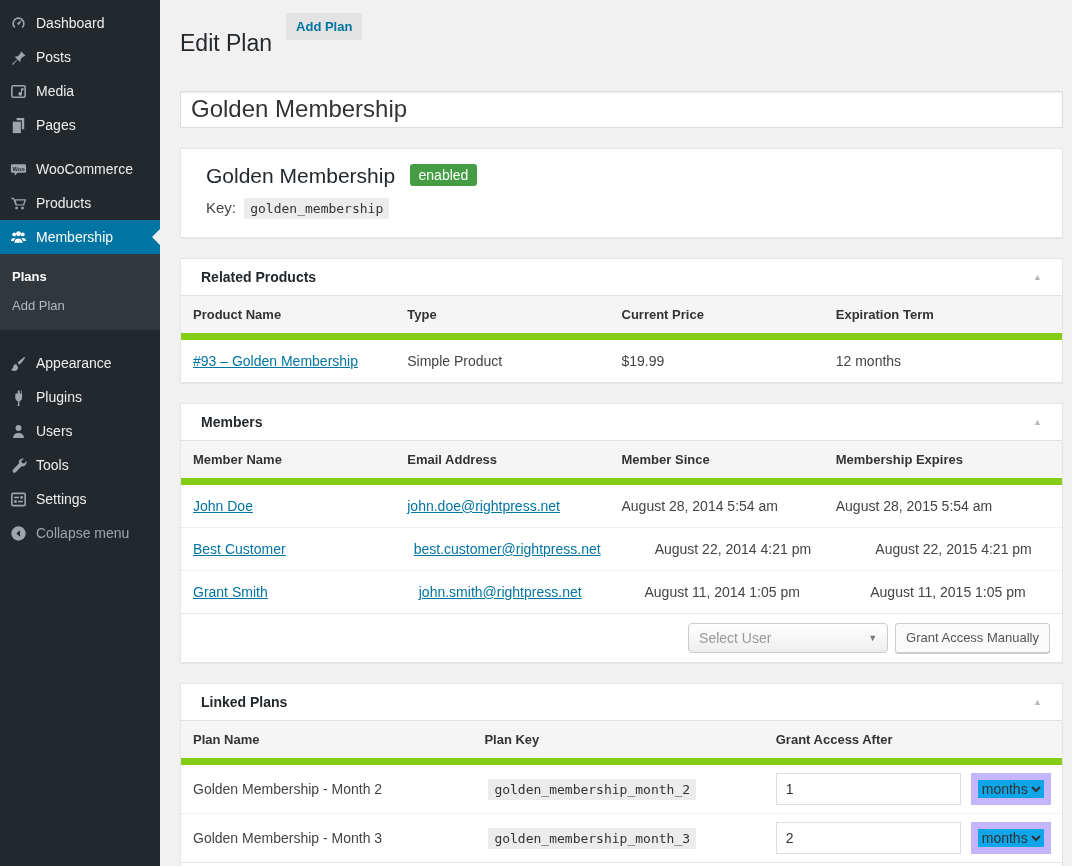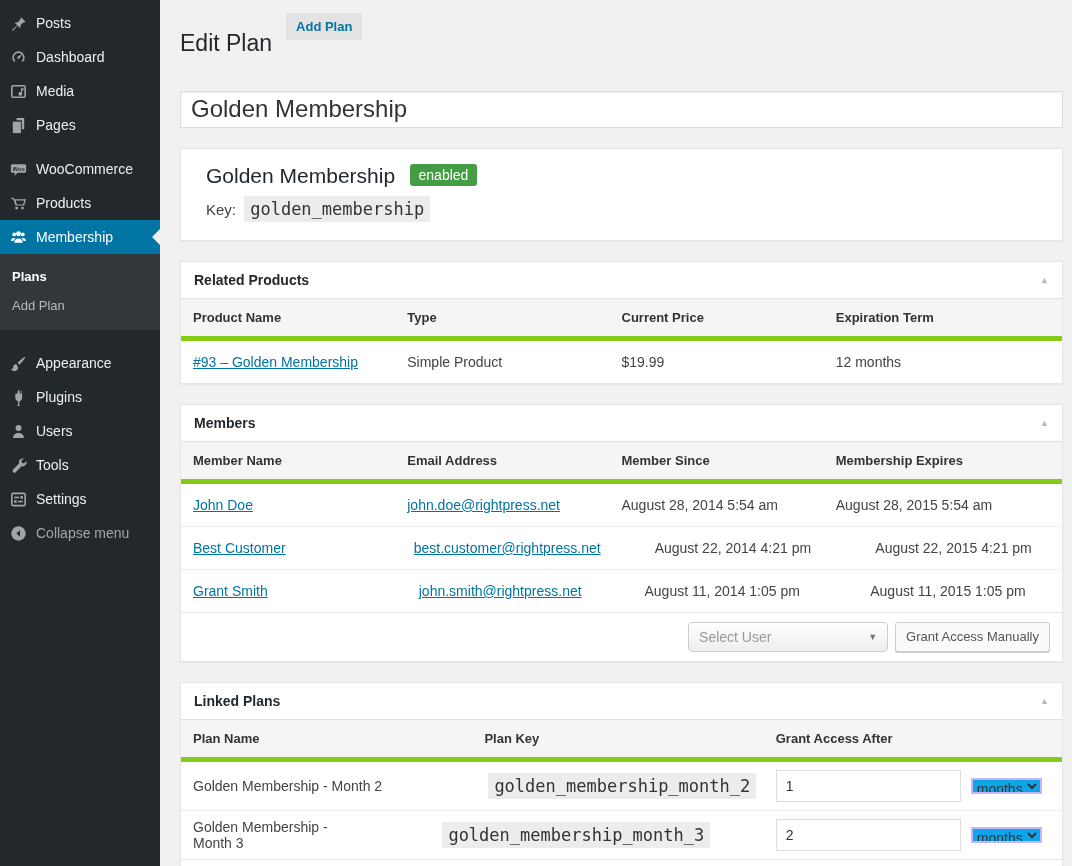--- a/index.html
+++ b/index.html
@@ -50,33 +50,33 @@
     box-shadow:0 1px 1px rgba(0,0,0,.04);
   }
   .card { padding:15px 25px 21px; }
   .plan-name { font-size:21px; color:#23282d; font-weight:400; display:inline; }
   .badge {
     display:inline-block; margin-left:10px; vertical-align:3px;
     background:#449d44; color:#fff; font-size:14px; padding:3px 9px; border-radius:3px;
   }
   .key-row { margin-top:11px; font-size:15px; color:#444; }
   code.chip {
-    font-family:"DejaVu Sans Mono", monospace; font-size:17px;
+    font-family:"DejaVu Sans Mono", monospace; font-size:13px;
     background:#ececec; color:#333; padding:3px 6px; margin-left:4px;
   }
   
   .panel-header {
     height:36px; display:flex; align-items:center; justify-content:space-between;
-    padding:0 13px; cursor:pointer;text-align:right;
+    padding:0 20px; cursor:pointer;text-align:right;
   }
   .panel-title { font-size:14px; font-weight:700; color:#23282d; }
   .toggle { color:#b4b9be; font-size:9px; }
   .thead {
     display:flex; background:#f5f5f5;
-    border-top:1px solid #e1e1e1; border-bottom:5px solid #84cc16;
+    border-top:1px solid #e1e1e1; border-bottom:7px solid #84cc16;
     padding:11px 12px; font-size:13px; font-weight:700; color:#333;
   }
   .trow { display:flex; padding:13px 12px; font-size:14px; color:#444; align-items:center; }
   .trow + .trow { border-top:1px dotted #e0e0e0;gap:46px; }
   .c25 { width:25%; padding-right:8px; }
   .c34 { width:34%; padding-right:24px; }
   .c32 { width:32%; padding-right:8px; }
   a.lnk { color:#0074a2; text-decoration:underline; cursor:pointer; }
   .panel-footer {
     border-top:1px solid #e5e5e5; padding:9px 12px;
@@ -96,46 +96,46 @@
     color:#555; font-size:13px; padding:0 10px; cursor:pointer;
     font-family:inherit; box-shadow:0 1px 0 #ccc;
   }
   .lp-row { padding:8px 12px; }
   .ga-cell { display:flex; gap:10px; align-items:center; }
   .num-input {
     width:185px; height:32px; border:1px solid #ddd; background:#fff;
     font-size:14px; color:#333; padding:0 9px; font-family:inherit;
   }
   .unit-select {
-    height:16px; width:80px; border:2px solid #c4b5fd; background:#0ea5e9;
+    height:32px; width:80px; border:7px solid #c4b5fd; background:#0ea5e9;
     font-size:14px; color:#333; font-family:inherit;
   }
 </style>
 </head>
 <body>
 
 <div class="sidebar">
 
   <div class="mi">
     <span class="ic">
         <svg viewBox="0 0 20 20">
-          <path d="M11.8 2.5l5.7 5.7-2.7.9-2.5 2.5-.5 3.4-2.8-2.8-4.9 5.6-1-1 5.6-4.9-2.8-2.8 3.4-.5 2.5-2.5.9-2.7z"></path>
-        </svg>
-      </span>
-    <span class="lbl">Posts</span>
-  </div>
-
-  <div class="mi">
-    <span class="ic">
-        <svg viewBox="0 0 20 20">
           <path d="M10 3.5A6.5 6.5 0 0 0 3.5 10c0 1.9.8 3.6 2 4.8l1.2-1.2A4.8 4.8 0 0 1 5.2 10 4.8 4.8 0 0 1 10 5.2 4.8 4.8 0 0 1 14.8 10c0 1.4-.6 2.7-1.5 3.6l1.2 1.2a6.5 6.5 0 0 0 2-4.8A6.5 6.5 0 0 0 10 3.5z"></path>
           <path d="M9.1 11a1.2 1.2 0 0 0 1.8 0l3.2-5-5 3.2a1.2 1.2 0 0 0 0 1.8z"></path>
         </svg>
       </span>
     <span class="lbl">Dashboard</span>
+  </div>
+
+  <div class="mi">
+    <span class="ic">
+        <svg viewBox="0 0 20 20">
+          <path d="M11.8 2.5l5.7 5.7-2.7.9-2.5 2.5-.5 3.4-2.8-2.8-4.9 5.6-1-1 5.6-4.9-2.8-2.8 3.4-.5 2.5-2.5.9-2.7z"></path>
+        </svg>
+      </span>
+    <span class="lbl">Posts</span>
   </div>
 
   <div class="mi">
     <span class="ic">
         <svg viewBox="0 0 20 20">
           <rect x="3" y="4" width="14" height="12" rx="1.5" fill="none" stroke="currentColor" stroke-width="1.7"></rect>
           <path d="M12.6 6.8v4a1.9 1.9 0 1 0 1.1 1.7V9l1.6-.4V6.3z"></path>
         </svg>
       </span>
     <span class="lbl">Media</span>

